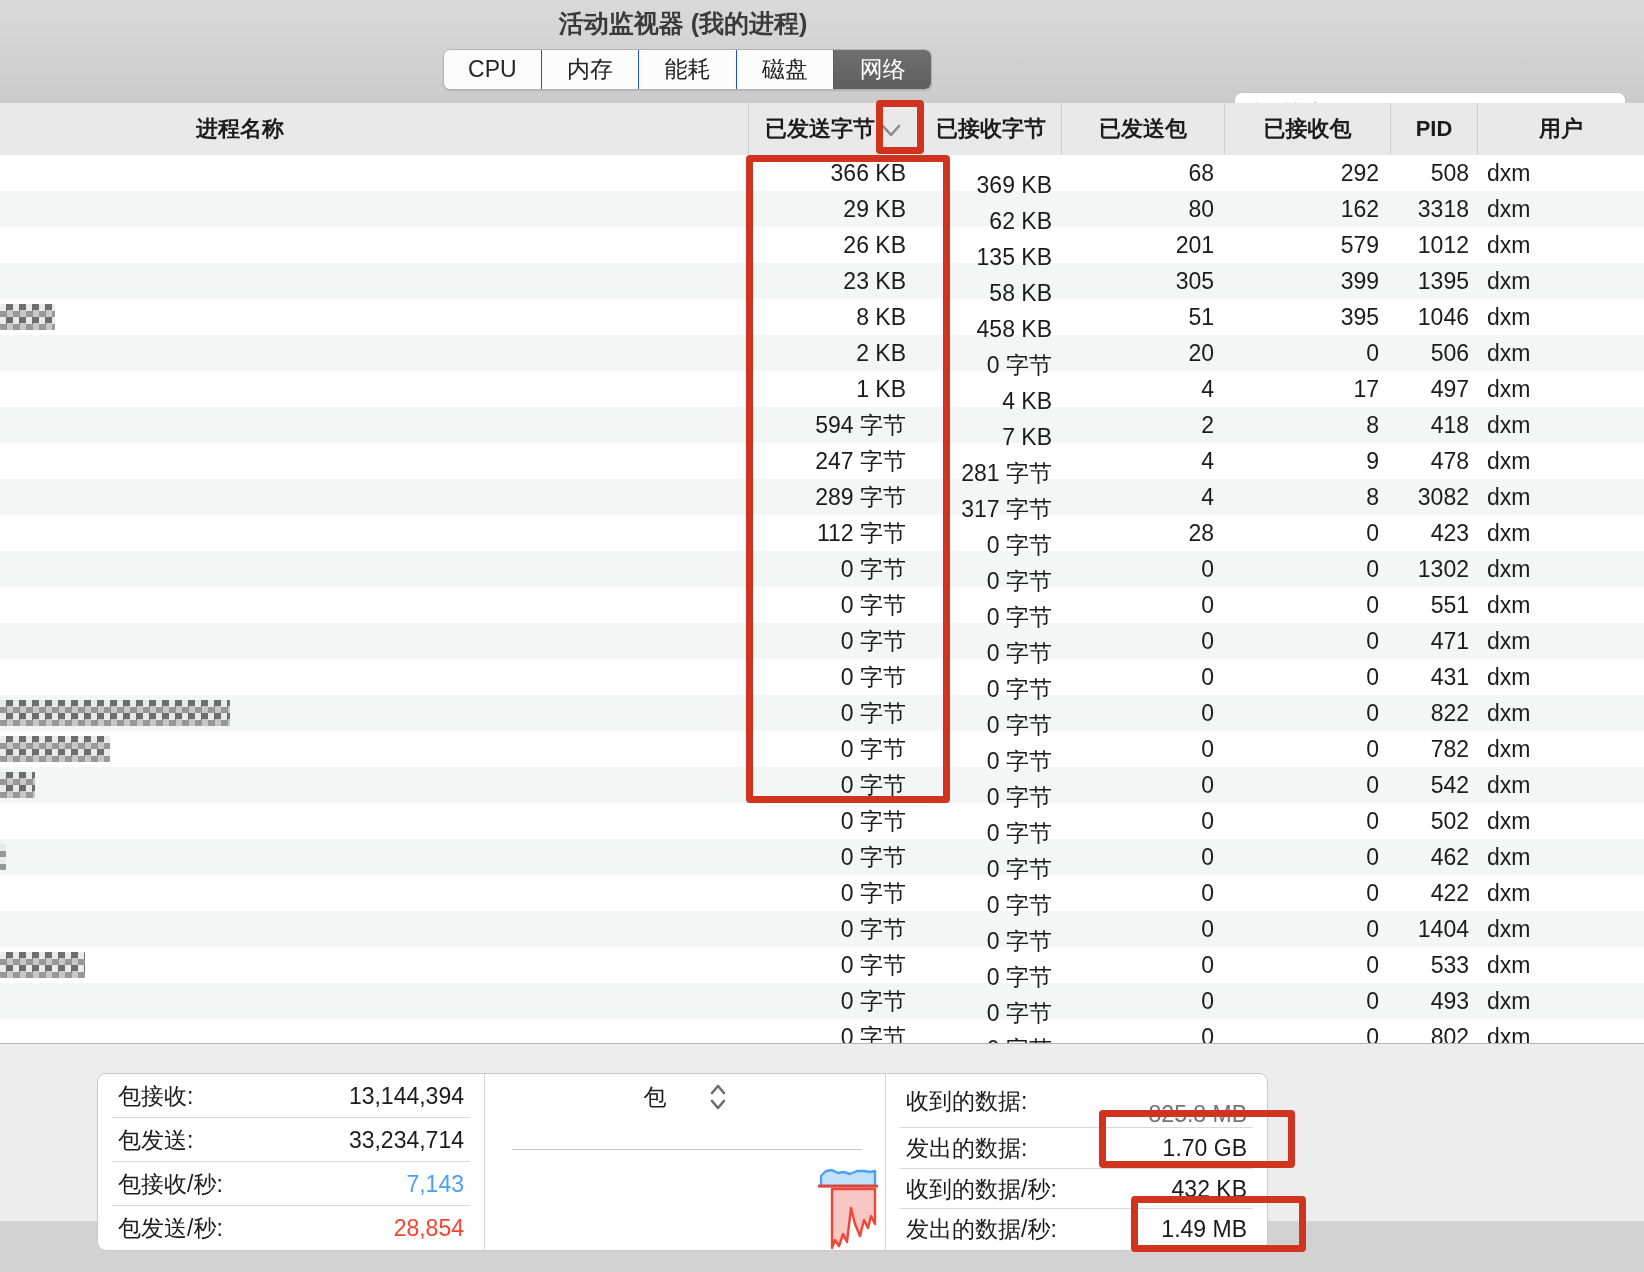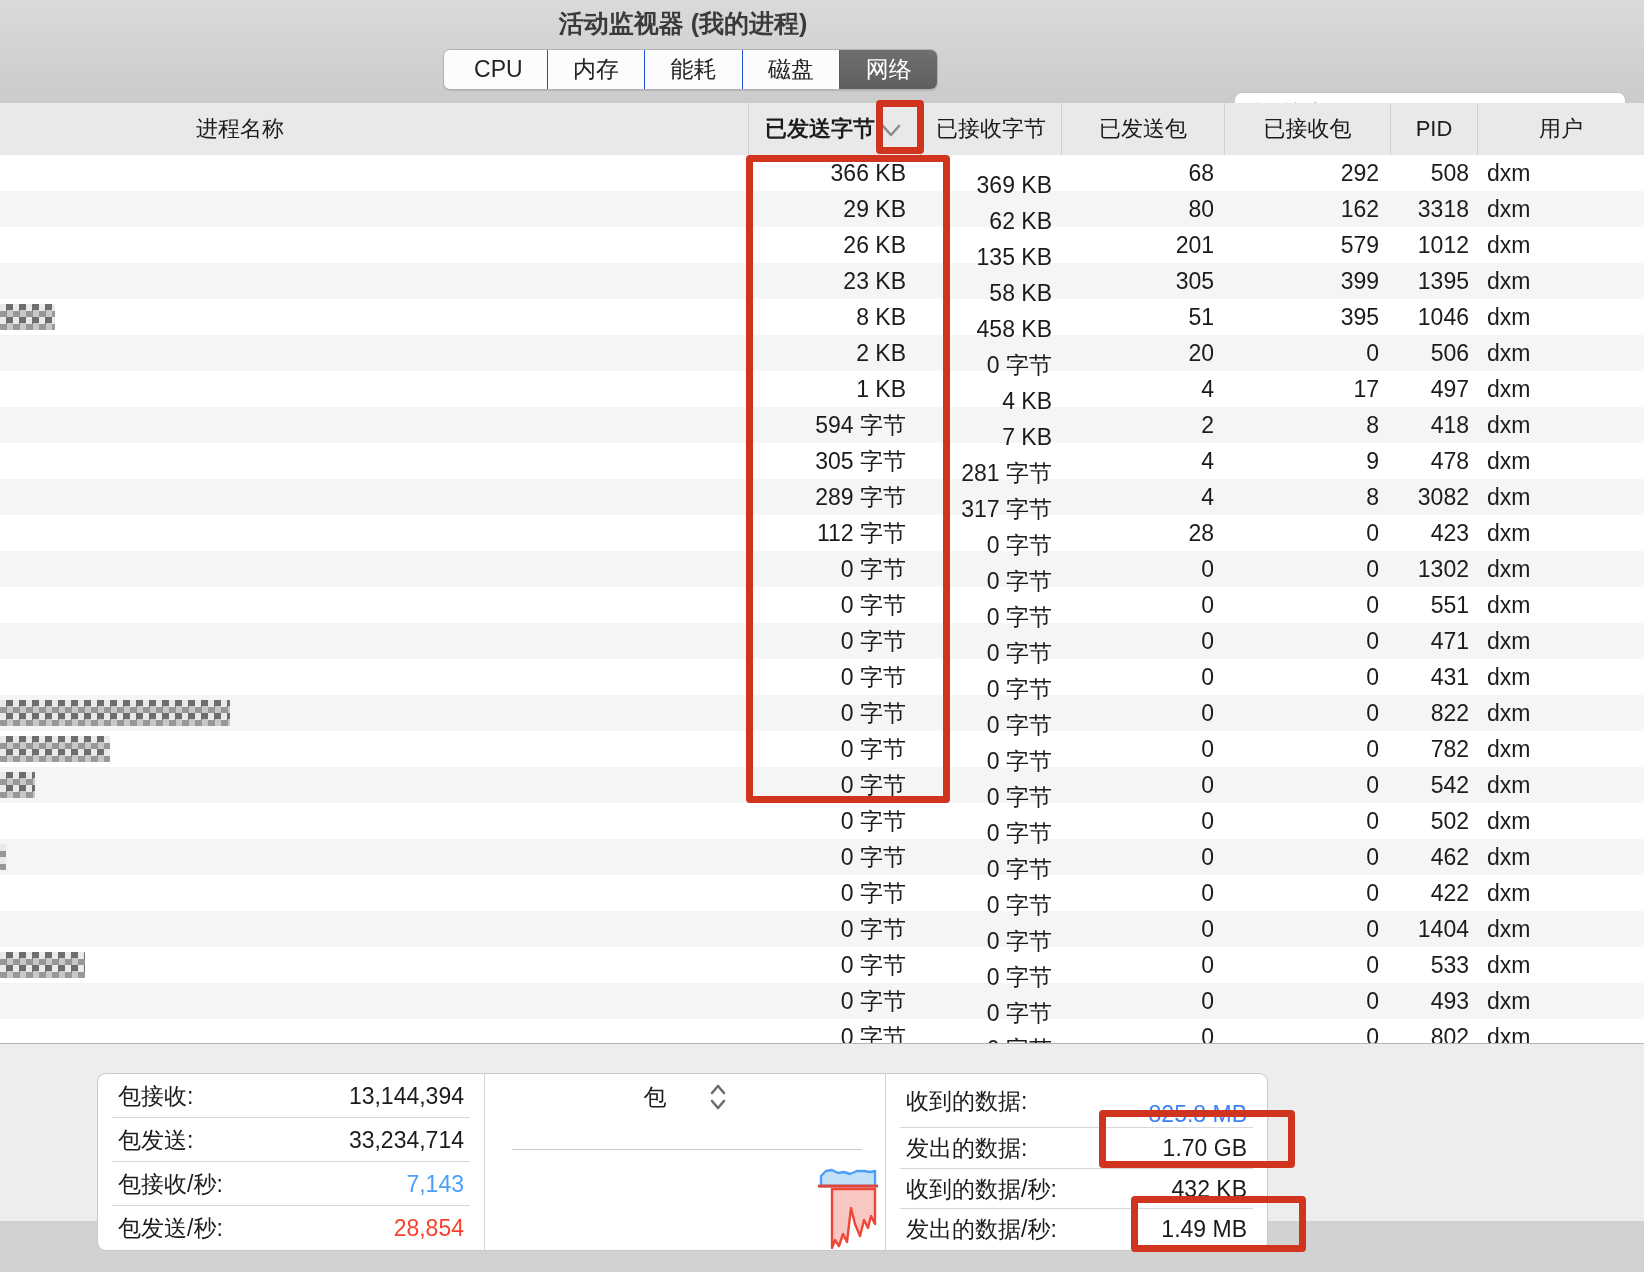--- a/index.html
+++ b/index.html
@@ -6,36 +6,36 @@
   .canvas{position:relative;width:1644px;height:1272px;overflow:hidden;
     background:#d2d2d2;font-family:"Liberation Sans",sans-serif;color:#1b1b1b;
     -webkit-font-smoothing:antialiased;}
   
   .toolbar{position:absolute;left:0;top:0;width:1644px;height:103px;
     background:linear-gradient(#dadada,#cbcbcb);border-bottom:1px solid #a3a3a3;}
   .window-title{position:absolute;left:0;top:7px;width:1366px;text-align:center;
     font-size:25px;font-weight:600;color:#3a3a3a;}
   .tab-group{position:absolute;left:443px;top:49px;width:487px;height:39px;
     display:flex;border:1px solid #b2b2b2;border-radius:7px;overflow:hidden;
-    background:#fcfcfc;box-shadow:0 1px 1px rgba(0,0,0,.12);padding-left:6px;}
+    background:#fcfcfc;box-shadow:0 1px 1px rgba(0,0,0,.12);}
   .tab{flex:1;display:flex;align-items:center;justify-content:center;
     font-size:23px;color:#242424;border-left:1px solid #1d4ed8;cursor:default;}
   .tab:first-child{border-left:none;}
   .tab.selected{background:linear-gradient(#6f6f6f,#5f5f5f);color:#fff;border-left-color:#5f5f5f;}
   .search-field{position:absolute;left:1234px;top:50px;width:392px;height:42px;
     background:#fff;border:1px solid #c4c4c4;border-radius:8px;display:flex;
     align-items:center;padding:0 12px;box-sizing:border-box;margin-top:42px;}
   .search-placeholder{font-size:23px;color:#aeaeae;margin-left:10px;}
   
   .thead{position:absolute;left:0;top:103px;width:1644px;height:52px;
     background:#e9e9e9;border-bottom:1px solid #bdbdbd;display:grid;
     grid-template-columns:748px 172px 141px 163px 166px 87px 167px;
     font-size:22px;color:#1c1c1c;align-items:center;}
   .thead .hcell{position:relative;height:100%;display:flex;align-items:center;
-    justify-content:center;border-left:1px solid #cfcfcf;}
+    justify-content:center;border-left:1px solid #cfcfcf;font-weight:bold;}
   .thead .hcell:first-child{border-left:none;}
   .hcell.h-name span{display:block;width:480px;text-align:center;}
   .hcell.h-name{justify-content:flex-start;}
   .hcell.h-sent{justify-content:flex-start;padding-left:16px;font-weight:bold;text-align:center;}
   .sort-chevron{margin-left:4px;margin-top:4px;}
   .tbody{position:absolute;left:0;top:155px;width:1644px;height:888px;overflow:hidden;
     background:#fff;}
   .trow{display:grid;grid-template-columns:748px 172px 141px 163px 166px 87px 167px;
     height:36px;font-size:23px;align-items:center;background:#fff;}
   .trow:nth-child(even){background:#f4f5f5;}
@@ -200,21 +200,21 @@
         <div class="cell c-name"></div>
         <div class="cell c-num c-sent">594 字节</div>
         <div class="cell c-num c-recv">7 KB</div>
         <div class="cell c-num c-psent">2</div>
         <div class="cell c-num c-precv">8</div>
         <div class="cell c-num c-pid">418</div>
         <div class="cell c-user">dxm</div>
       </div>
       <div class="trow">
         <div class="cell c-name"></div>
-        <div class="cell c-num c-sent">305 字节</div>
+        <div class="cell c-num c-sent">247 字节</div>
         <div class="cell c-num c-recv">281 字节</div>
         <div class="cell c-num c-psent">4</div>
         <div class="cell c-num c-precv">9</div>
         <div class="cell c-num c-pid">478</div>
         <div class="cell c-user">dxm</div>
       </div>
       <div class="trow">
         <div class="cell c-name"></div>
         <div class="cell c-num c-sent">289 字节</div>
         <div class="cell c-num c-recv">317 字节</div>
@@ -407,21 +407,21 @@
 
           <rect x="5" y="22.6" width="60" height="3" fill="#e0453a"></rect>
 
           <polygon points="19,27 62,27 62,62 58,54 55,66 51,58 47,74 42,62 38,46 34,80 30,72 26,84 22,78 19,86" fill="#f9c7c3" stroke="#ef4737" stroke-width="2.4" stroke-linejoin="round"></polygon>
         </svg>
       </div>
 
       <div class="stats-col col-right" id="right-stats">
           <div class="stat-row">
             <span>收到的数据:</span>
-            <span class="stat-value" style="color: #3b82f6; margin-top: 27px;">825.8 MB</span>
+            <span class="stat-value" style="color: #737373; margin-top: 27px;">825.8 MB</span>
           </div>
           <div class="stat-row">
             <span>发出的数据:</span>
             <span class="stat-value" style="color: rgb(27, 27, 27);">1.70 GB</span>
           </div>
           <div class="stat-row">
             <span>收到的数据/秒:</span>
             <span class="stat-value" style="color: rgb(27, 27, 27);">432 KB</span>
           </div>
           <div class="stat-row">

